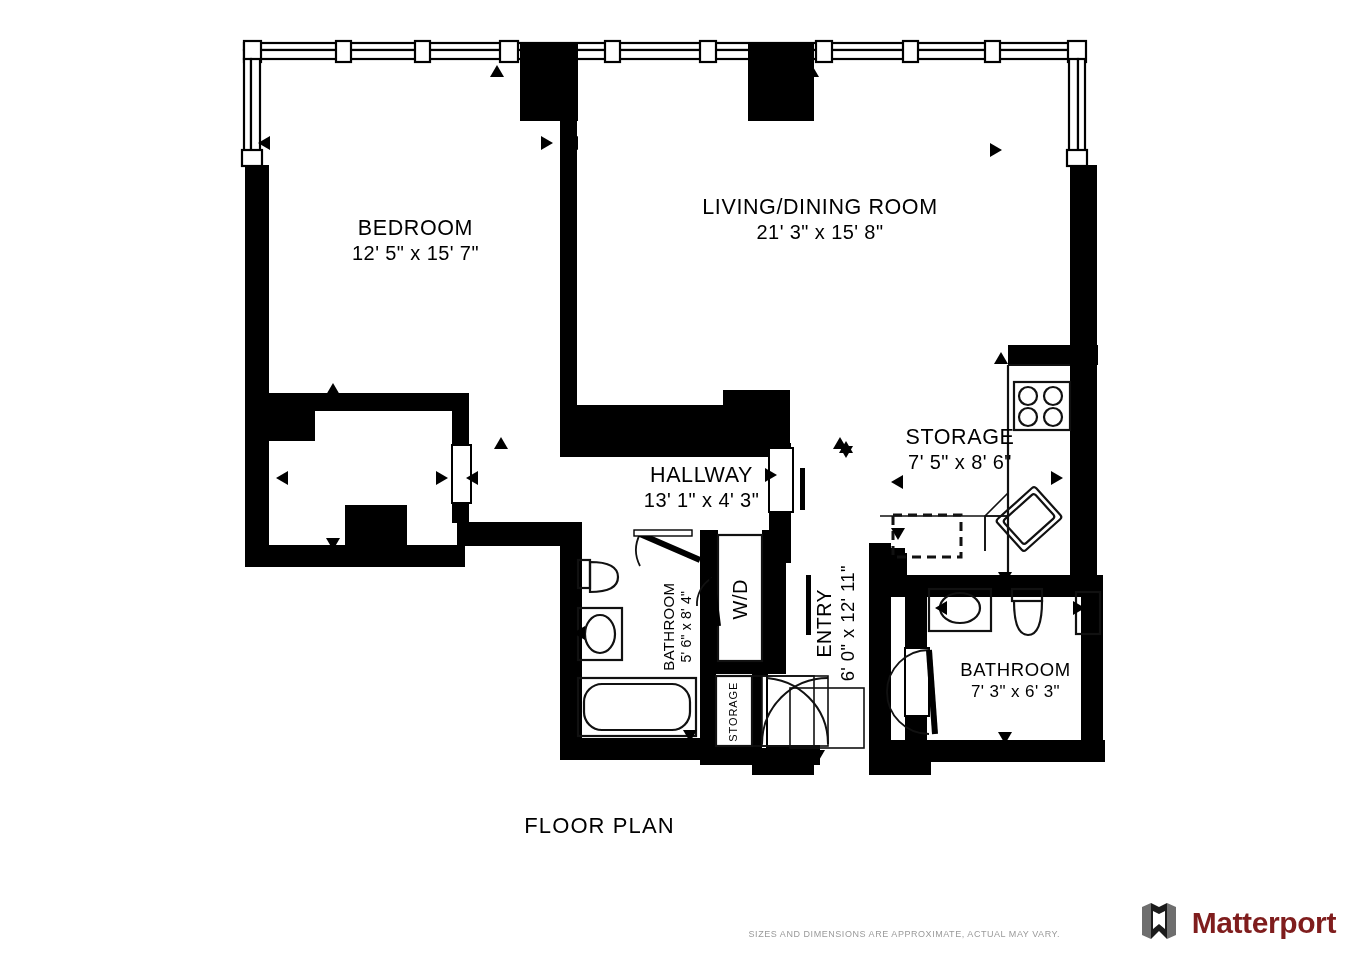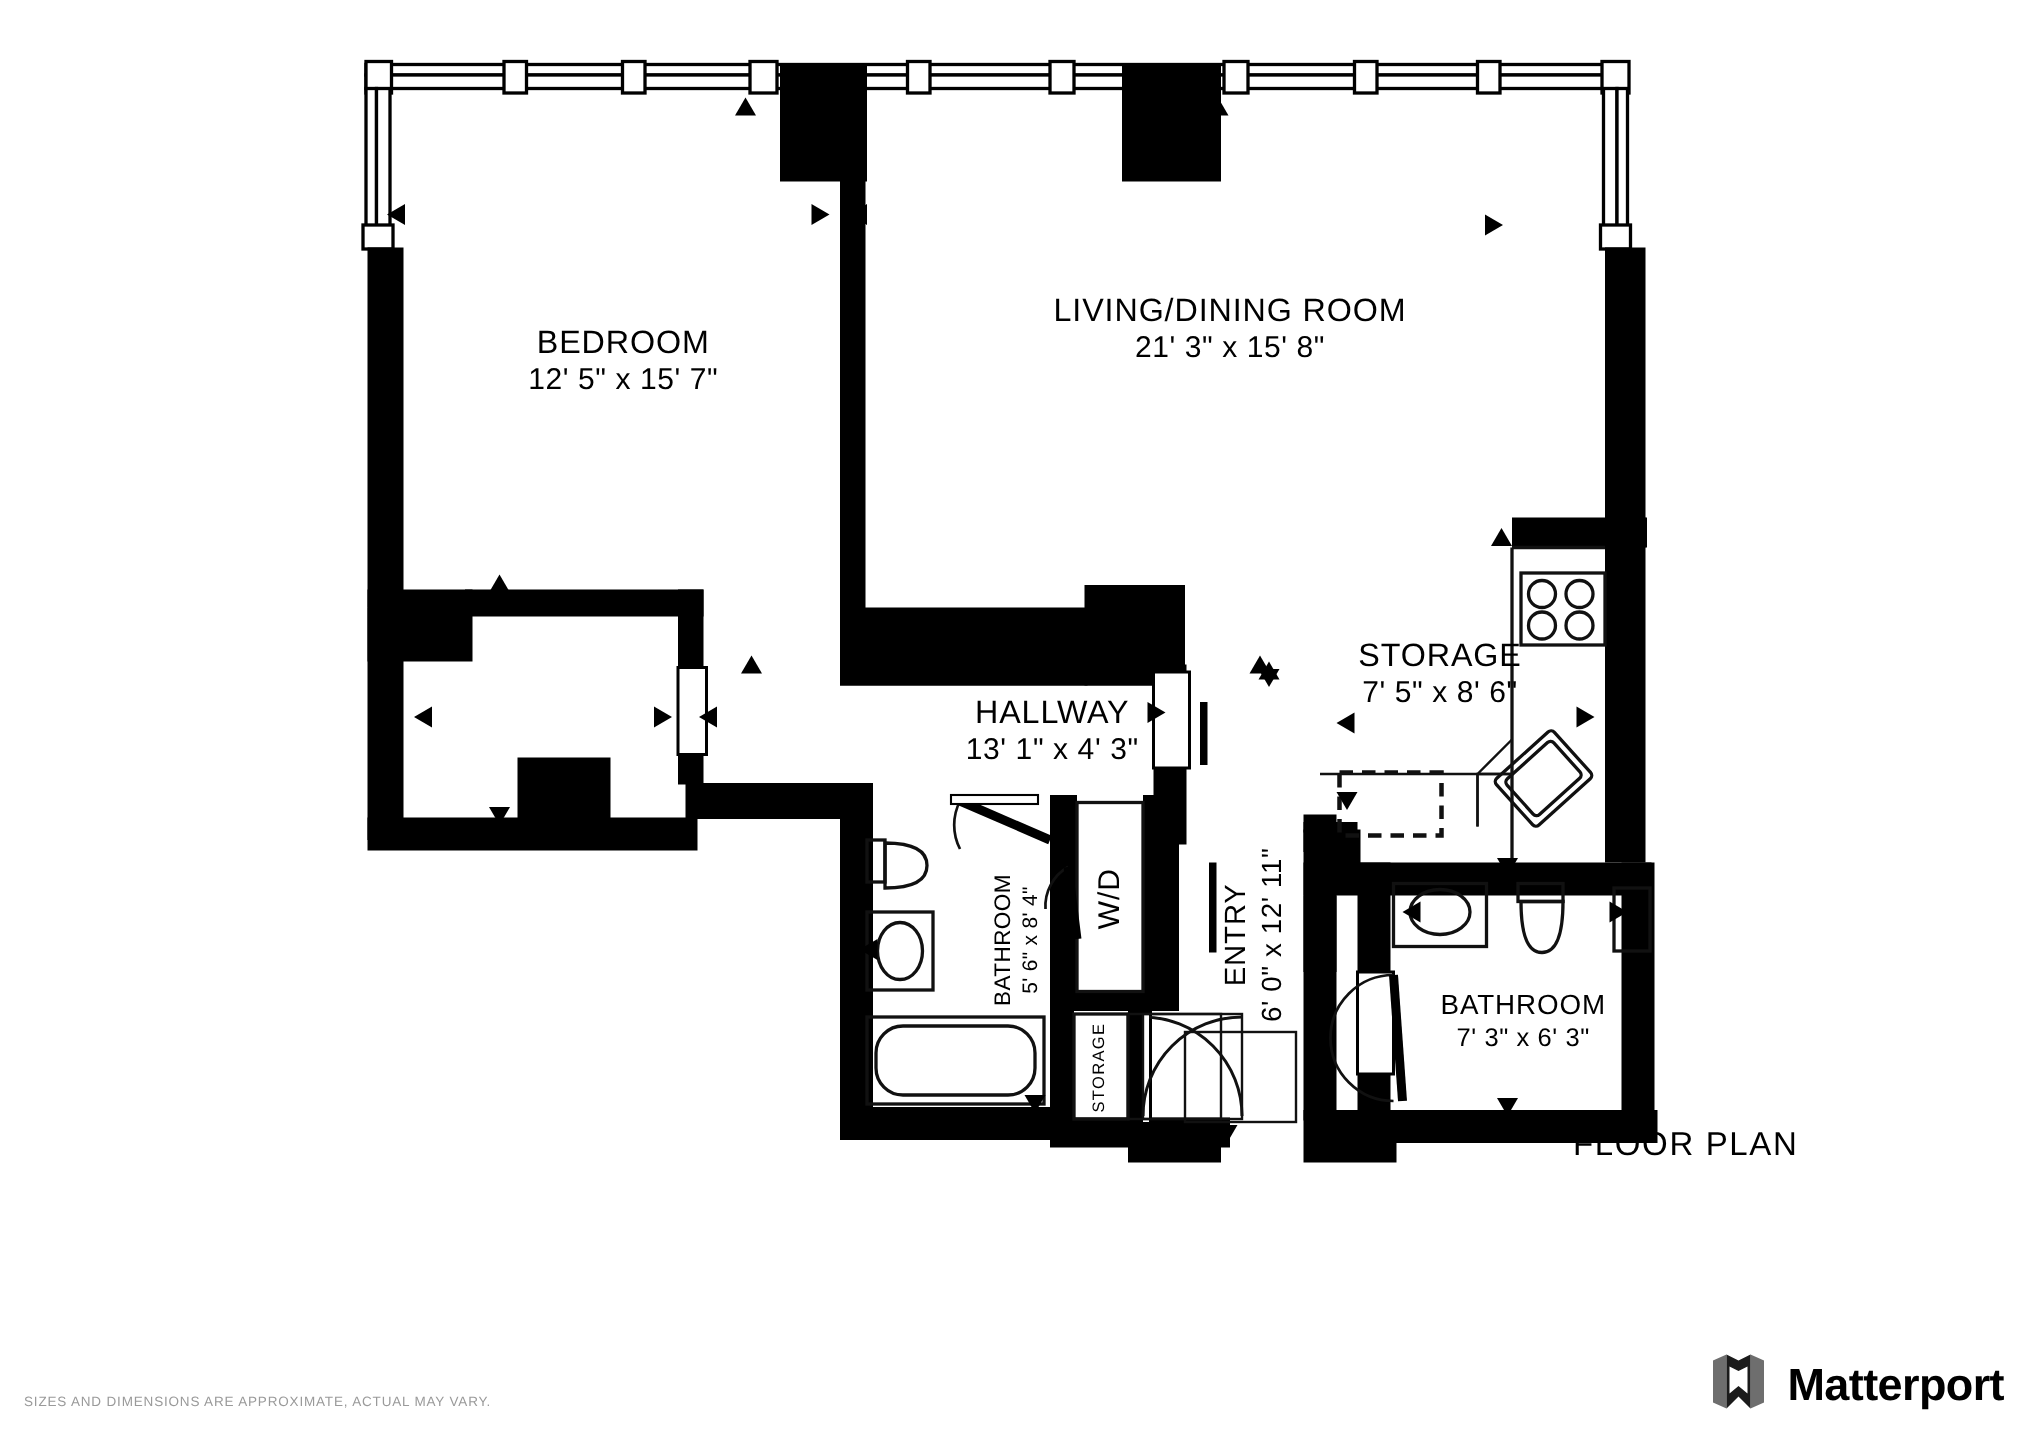--- a/index.html
+++ b/index.html
@@ -15,28 +15,28 @@
 
   
   .lbl{position:absolute;text-align:center;line-height:1.22;white-space:nowrap;}
   .lbl .rn{font-size:21.5px;letter-spacing:.6px;display:block;}
   .lbl .rd{font-size:20px;letter-spacing:.4px;display:block;}
   .lbl.sm .rn{font-size:15px;letter-spacing:.3px;}
   .lbl.sm .rd{font-size:14px;letter-spacing:.2px;}
   .lbl.tiny .rn{font-size:11px;letter-spacing:.9px;}
   .rot-90{transform:rotate(-90deg);transform-origin:center center;}
 
-  #title-floorplan{position:absolute;left:0;top:750px;width:1199px;text-align:right;}
+  #title-floorplan{position:absolute;left:0;top:813px;width:1199px;text-align:center;}
   #title-floorplan span{font-size:22px;letter-spacing:1.1px;}
 
-  #disclaimer{position:absolute;left:0;top:929px;width:1060px;text-align:left;
-              font-size:9px;color:#9a9a9a;letter-spacing:.55px;padding-left:16px;}
+  #disclaimer{position:absolute;left:0;top:929px;width:1060px;text-align:right;
+              font-size:9px;color:#9a9a9a;letter-spacing:.55px;}
 
   #brand{position:absolute;right:14px;top:901px;display:flex;align-items:center;gap:13px;}
-  #brand .bname{font-size:30px;font-weight:bold;letter-spacing:-.4px;color:#000000;}
+  #brand .bname{font-size:30px;font-weight:bold;letter-spacing:-.4px;color:#7f1d1d;}
 </style>
 </head>
 <body>
 
 <div id="plan-root">
 
 <svg id="floorplan-svg" viewBox="0 0 1350 955">
   <g>
 
     <g stroke="#000" fill="#fff">

